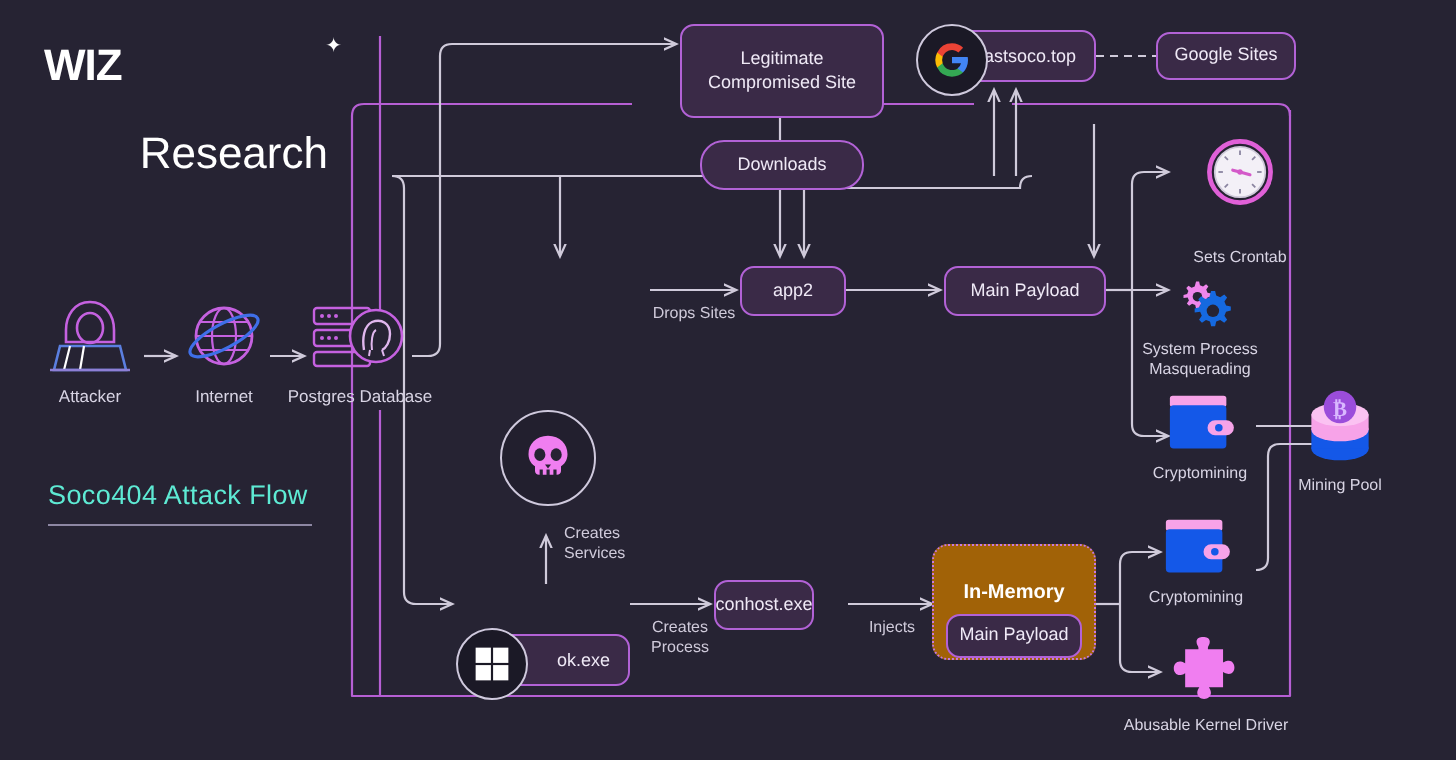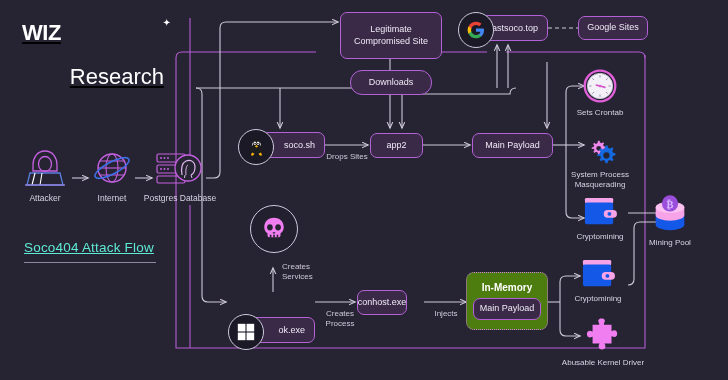--- a/index.html
+++ b/index.html
@@ -1,19 +1,19 @@
 <!DOCTYPE html>
 <html><head>
 <meta charset="utf-8">
 <style>
   html,body{margin:0;padding:0;background:#16141f;}
   body{font-family:"Liberation Sans",sans-serif;}
   #stage{position:relative;width:728px;height:380px;background:#262333;overflow:hidden;}
 
-  .abs{position:absolute;text-decoration:underline;}
+  .abs{position:absolute;}
 
   
   #logo{left:22px;top:22px;display:flex;align-items:flex-start;}
   #logo .wiz{font-weight:bold;font-size:22px;color:#ffffff;letter-spacing:-0.5px;line-height:1;position:relative;}
   #logo .star{position:absolute;right:-7px;top:-5px;font-size:10px;color:#fff;}
   #logo .res{font-size:22px;color:#ffffff;line-height:1;margin-left:9px;font-weight:300;margin-top:44px;}
 
   
   #flowtitle{left:24px;top:240px;color:#5eead4;font-size:13.5px;letter-spacing:.2px;}
   #flowrule{left:24px;top:262px;width:132px;height:1px;background:#8d87a3;}
@@ -27,22 +27,22 @@
 
   
   .ibox{position:absolute;height:26px;box-sizing:border-box;border:1px solid #b262d6;
         background:#3a2a47;border-radius:7px;color:#efe9f6;font-size:9px;
         display:flex;align-items:center;justify-content:flex-end;padding-right:9px;}
   .icircle{position:absolute;left:-13px;top:-4px;width:34px;height:34px;border-radius:50%;
         background:#1b1926;border:1.5px solid #cfc9dd;display:flex;align-items:center;justify-content:center;}
 
   
   #inmem{position:absolute;box-sizing:border-box;border:1.3px dotted #c77ae0;border-radius:8px;
-         background:#4d7c0f;display:flex;flex-direction:column;align-items:center;
-         justify-content:center;gap:5px;}
+         background:#a16207;display:flex;flex-direction:column;align-items:center;
+         justify-content:flex-end;gap:5px;}
   #inmem .ttl{color:#ffffff;font-size:10px;font-weight:bold;}
 
   
   .iconitem{position:absolute;display:flex;flex-direction:column;align-items:center;width:100px;}
   .iconitem .cap{margin-top:4px;color:#d8d4e4;font-size:8px;text-align:center;line-height:1.2;}
 
   
   .lefticon{position:absolute;display:flex;flex-direction:column;align-items:center;width:80px;}
   .lefticon .cap{margin-top:5px;color:#d8d4e4;font-size:8.5px;text-align:center;}
 
@@ -190,44 +190,28 @@
         <path fill="#EA4335" d="M12 5.96c1.47 0 2.78.5 3.82 1.5l2.84-2.84C16.95 2.98 14.7 2 12 2A10 10 0 0 0 3.1 7.5l3.3 2.58C7.2 7.72 9.4 5.96 12 5.96z"></path>
       </svg>
     </div>
     <span>fastsoco.top</span>
   </div>
 
   <div class="node" style="left:578px;top:16px;width:70px;height:24px;">Google Sites</div>
 
   <div class="node pill" style="left:350px;top:70px;width:82px;height:25px;">Downloads</div>
 
-  <div class="ibox" style="left:250px;top:132px;width:75px;">
-    <div class="icircle">
-      <svg width="21" height="21" viewBox="0 0 24 24">
-        <ellipse cx="12" cy="10" rx="5.2" ry="6" fill="#fff"></ellipse>
-        <path d="M12 2.4c-2.6 0-4 2-4 4.6 0 1.6-.7 2.6-1.6 4.2-.9 1.6-2 3-2 4.6 0 1.4 1 2.2 2.4 2.2h10.4c1.4 0 2.4-.8 2.4-2.2 0-1.6-1.1-3-2-4.6-.9-1.6-1.6-2.6-1.6-4.2 0-2.6-1.4-4.6-4-4.6z" fill="#1c1c1c"></path>
-        <ellipse cx="10.2" cy="7.2" rx="1.5" ry="2" fill="#fff"></ellipse>
-        <ellipse cx="13.8" cy="7.2" rx="1.5" ry="2" fill="#fff"></ellipse>
-        <circle cx="10.4" cy="7.5" r="0.85" fill="#000"></circle>
-        <circle cx="13.6" cy="7.5" r="0.85" fill="#000"></circle>
-        <path d="M12 9.2 L10.2 10.9 L12 12 L13.8 10.9 Z" fill="#f5b400"></path>
-        <path d="M7 17.8 C6 19.6 5.2 21 6.6 21.4 C8 21.8 9 20.4 9.6 19.2 Z" fill="#f5b400"></path>
-        <path d="M17 17.8 C18 19.6 18.8 21 17.4 21.4 C16 21.8 15 20.4 14.4 19.2 Z" fill="#f5b400"></path>
-      </svg>
-    </div>
-    <span>soco.sh</span>
-  </div>
 
   <div class="elabel" style="left:318px;top:152px;width:58px;">Drops Sites</div>
 
   <div class="node" style="left:370px;top:133px;width:53px;height:25px;">app2</div>
 
   <div class="node" style="left:472px;top:133px;width:81px;height:25px;">Main Payload</div>
 
-  <div class="iconitem" style="left:550px;top:68px;">
+  <div class="iconitem" style="left:570px;top:68px;gap:16px;">
     <svg width="36" height="36" viewBox="0 0 40 40">
       <circle cx="20" cy="20" r="17" fill="none" stroke="#e060d8" stroke-width="2.6"></circle>
       <circle cx="20" cy="20" r="14" fill="#f3f0f7" stroke="#cfcada" stroke-width="1"></circle>
       <g stroke="#8a84a0" stroke-width="1">
         <path d="M20 8 L20 10.5"></path>
           <path d="M20 29.5 L20 32"></path>
         <path d="M8 20 L10.5 20"></path>
           <path d="M29.5 20 L32 20"></path>
         <path d="M11.5 11.5 L13.3 13.3"></path>
           <path d="M26.7 26.7 L28.5 28.5"></path>

